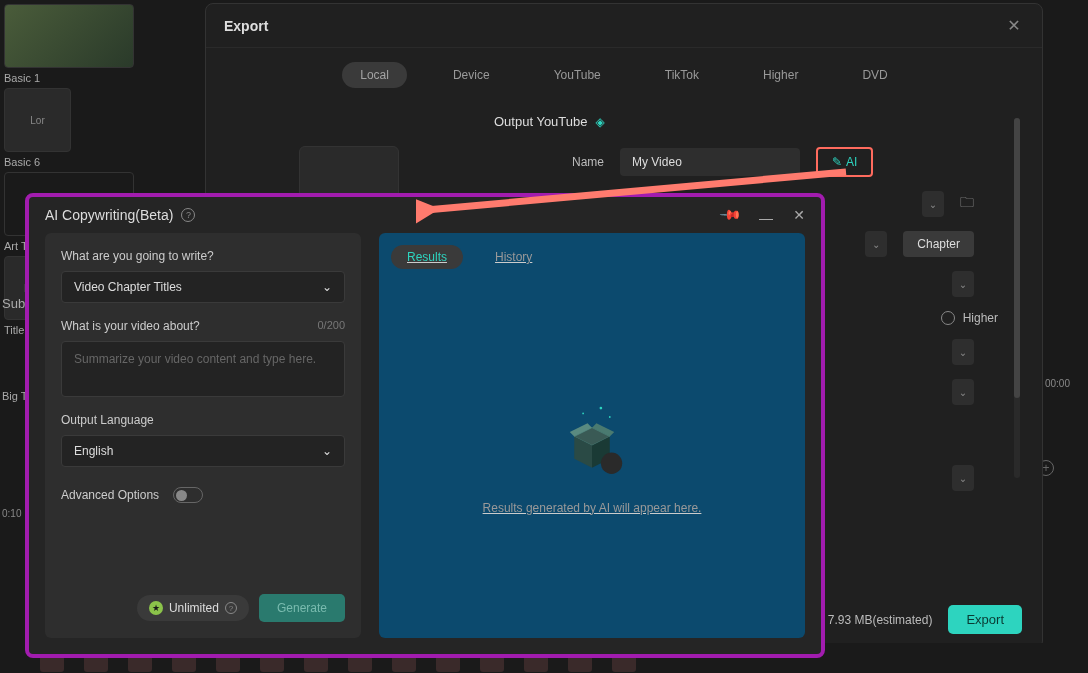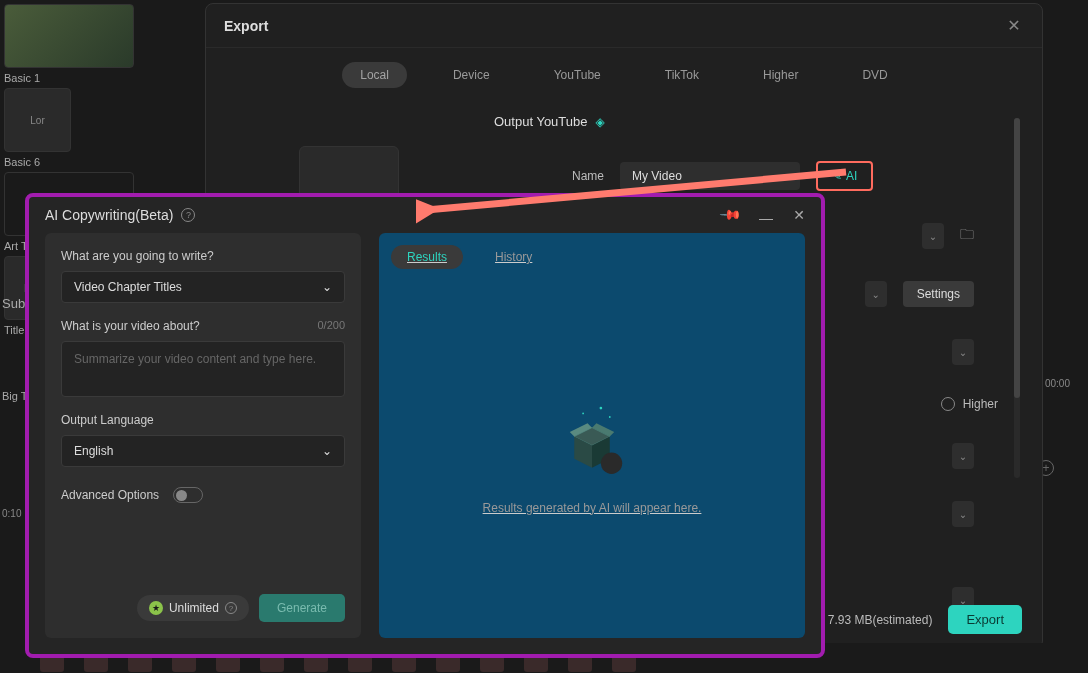--- a/index.html
+++ b/index.html
@@ -22,21 +22,21 @@
 .export-tabs { display: flex; justify-content: center; gap: 28px; padding: 14px 0; }
 .export-tab { font-size: 12px; color: #999; padding: 6px 18px; border-radius: 14px; cursor: pointer; }
 .export-tab.active { background: #3a3a3a; color: #a3a3a3; }
 
 .export-body { display: flex; padding: 12px 18px; gap: 20px; height: 500px; }
 .export-preview { width: 250px; padding-top: 16px; }
 .preview-box { width: 100px; height: 140px; background: #2a2a2a; border: 1px solid #333; border-radius: 6px; margin: 16px auto; }
 .export-settings { flex: 1; position: relative; }
 .settings-header { display: flex; align-items: center; gap: 8px; font-size: 13px; color: #ddd; margin-bottom: 18px; }
 .cube-icon { color: #2dd4bf; font-size: 12px; }
-.setting-row { display: flex; align-items: center; gap: 16px; margin-bottom: 14px; margin-top: 32px; }
+.setting-row { display: flex; align-items: center; gap: 16px; margin-bottom: 14px; }
 .setting-label { width: 110px; text-align: right; font-size: 12px; color: #bbb; }
 .setting-input { background: #2e2e2e; border: none; color: #ddd; padding: 7px 12px; border-radius: 4px; font-size: 12px; flex: 1; max-width: 300px; }
 .ai-box { padding: 6px 14px; border: 2px solid #ff6b5e; border-radius: 4px; display: flex; align-items: center; gap: 4px; font-size: 12px; color: #2dd4bf; }
 .settings-btn { background: #3a3a3a; color: #ddd; padding: 6px 14px; border-radius: 4px; font-size: 12px; cursor: pointer; }
 .chevron-box { width: 22px; height: 26px; background: #2e2e2e; border-radius: 4px; display: flex; align-items: center; justify-content: center; color: #888; font-size: 10px; }
 .higher-label { font-size: 12px; color: #bbb; margin-left: 4px; }
 .folder-icon { color: #aaa; font-size: 14px; }
 .scroll-track { position: absolute; right: 4px; top: 4px; width: 6px; height: 360px; background: #2a2a2a; border-radius: 3px; }
 .scroll-thumb { width: 6px; height: 280px; background: #444; border-radius: 3px; }
 
@@ -151,21 +151,21 @@
           <span style="color:#2dd4bf">✎</span>
           <span>AI</span>
         </div>
       </div>
       <div class="setting-row" style="justify-content:flex-end;padding-right:50px">
         <div class="chevron-box">⌄</div>
         <span class="folder-icon">🗀</span>
       </div>
       <div class="setting-row" style="justify-content:flex-end;padding-right:50px">
         <div class="chevron-box">⌄</div>
-        <div class="settings-btn">Settings</div>
+        <div class="settings-btn">Chapter</div>
       </div>
       <div class="setting-row" style="justify-content:flex-end;padding-right:50px">
         <div class="chevron-box">⌄</div>
       </div>
       <div class="setting-row" style="justify-content:flex-end;padding-right:26px;gap:4px">
         <div style="width:14px;height:14px;border:1.5px solid #888;border-radius:50%"></div>
         <span class="higher-label">Higher</span>
       </div>
       <div class="setting-row" style="justify-content:flex-end;padding-right:50px">
         <div class="chevron-box">⌄</div>

